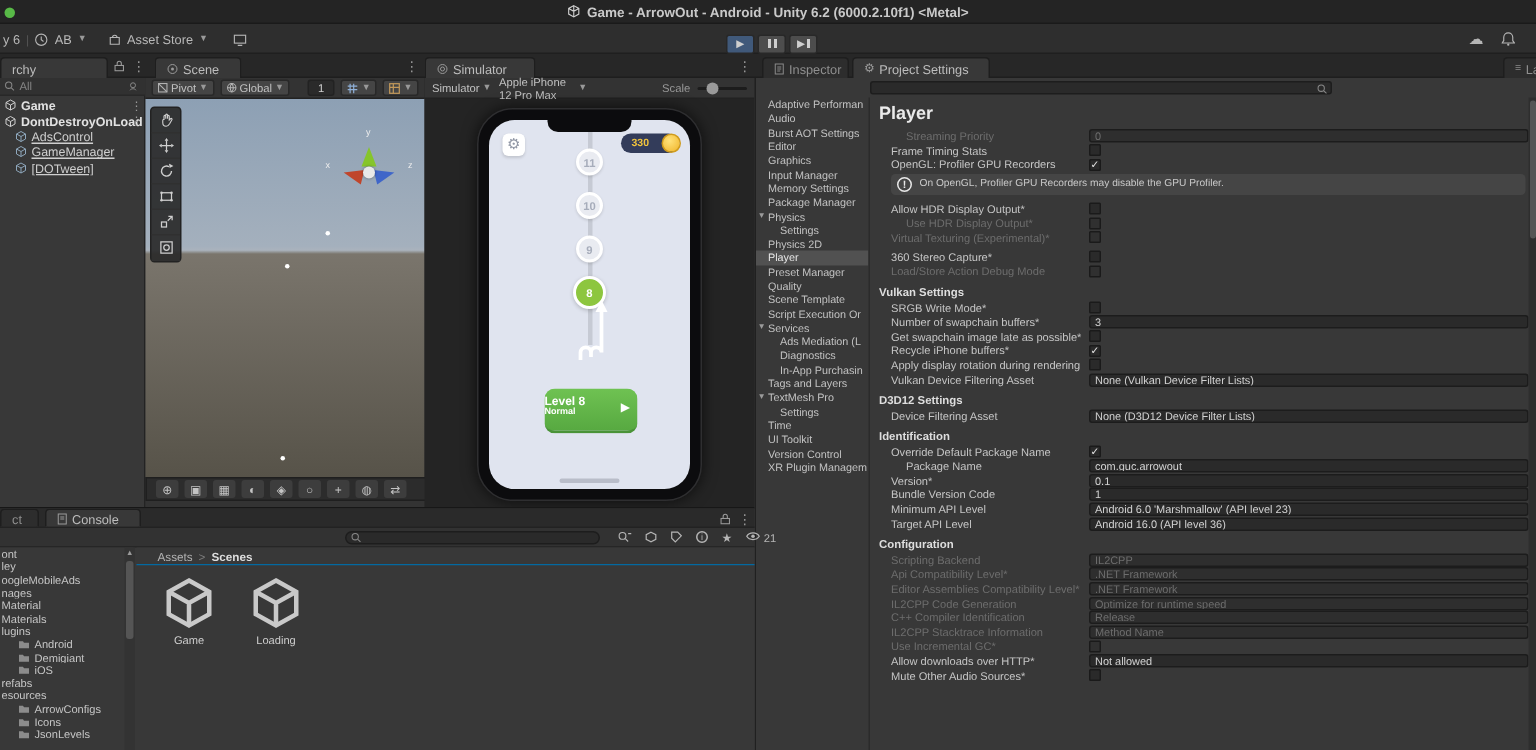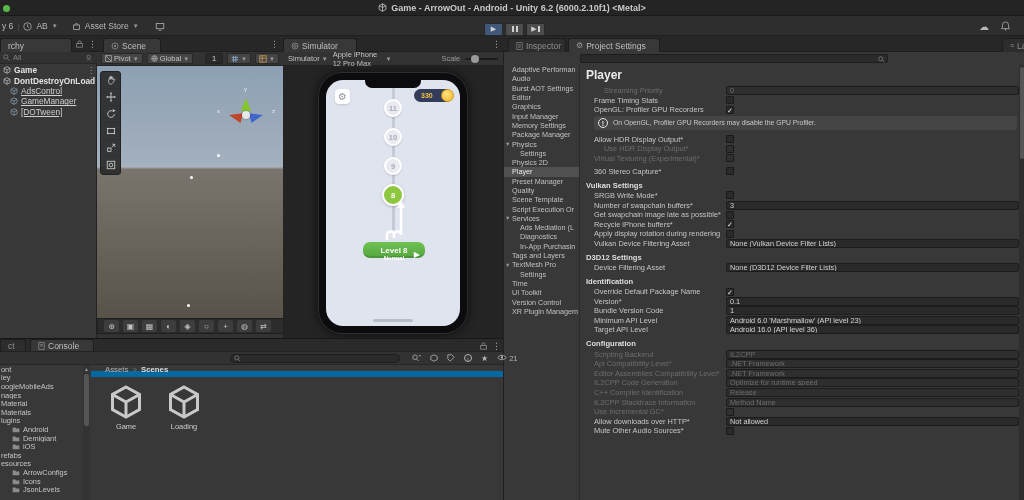--- a/index.html
+++ b/index.html
@@ -52,21 +52,21 @@
   #phone-screen{position:absolute;left:7px;top:7px;width:134px;height:246px;background:#e0e4ef;border-radius:17px;overflow:hidden;}
   #notch{position:absolute;left:39px;top:0;width:56px;height:9px;background:#0c0c0e;border-radius:0 0 7px 7px;}
   #gear-btn{position:absolute;left:9px;top:9px;width:15px;height:15px;background:#fff;border-radius:4px;display:flex;align-items:center;justify-content:center;color:#9298a6;font-size:10px;box-shadow:0 1px 2px #0002;}
   #coin-pill{position:absolute;right:8px;top:9px;width:38px;height:13px;background:#333c5a;border-radius:7px;display:flex;align-items:center;}
   #coin-count{font-size:7px;font-weight:bold;color:#f3c53d;margin-left:7px;}
   #coin-icon{position:absolute;right:-2px;top:0px;width:13px;height:13px;border-radius:50%;background:radial-gradient(circle at 40% 35%,#ffe27a,#f0b429);border:1px solid #cf9b1d;}
   #level-path{position:absolute;left:65.5px;top:0;width:3px;height:150px;background:#c6cad4;}
   .lvl-node{position:absolute;left:58px;width:18px;height:18px;border-radius:50%;background:#e9ebf1;border:2px solid #fff;box-shadow:0 1px 2px #0002;display:flex;align-items:center;justify-content:center;font-size:7.5px;font-weight:bold;color:#a7adbb;transform:translateX(-0px);}
   .lvl-node.current{left:56px;width:22px;height:22px;background:#8dc63f;color:#fff;box-shadow:0 1px 3px #0003;}
   #path-arrow{position:absolute;left:53px;top:116px;}
-  #level-btn{position:absolute;left:37px;top:162px;width:62px;height:16px;background:linear-gradient(#6fc252,#57a941);border-radius:7px;border-bottom:2px solid #4a9338;color:#fff;text-align:center;}
+  #level-btn{position:absolute;left:37px;top:179px;width:62px;height:30px;background:linear-gradient(#6fc252,#57a941);border-radius:7px;border-bottom:2px solid #4a9338;color:#fff;text-align:left;}
   #level-btn-title{font-size:8px;font-weight:bold;margin-top:4px;}
   #level-btn-sub{font-size:6px;font-weight:bold;}
   #level-btn-play{position:absolute;right:5px;top:8px;color:#fff;font-size:8px;}
   #home-indicator{position:absolute;left:47px;bottom:4px;width:40px;height:3px;border-radius:2px;background:#b9bdc9;}
   
   #settings{left:503px;top:52px;width:521px;height:448px;background:#383838;border-left:1px solid #202020;}
   #settings-search{position:absolute;left:76px;top:2px;width:308px;height:9px;background:#2a2a2a;border:1px solid #1d1d1d;border-radius:2px;}
   #settings-nav{position:absolute;left:0;top:13px;width:75px;height:435px;overflow:hidden;}
   .navrow{position:relative;height:9.3px;display:flex;align-items:center;font-size:7.2px;color:#c2c2c2;padding-left:8px;white-space:nowrap;overflow:hidden;}
   .navrow.indent{padding-left:16px;}
@@ -90,21 +90,21 @@
   .pwarn .wtext{font-size:6.8px;color:#c9c9c9;white-space:nowrap;overflow:hidden;}
   #settings-scroll{position:absolute;right:0;top:13px;width:5px;height:435px;background:#2e2e2e;}
   #settings-thumb{position:absolute;right:0.5px;top:2px;width:4px;height:92px;background:#555;border-radius:2px;}
   
   #bottom{left:0;top:338px;width:503px;height:162px;background:#383838;border-top:1px solid #171717;}
   #bottom-tabs{position:absolute;left:0;top:0;width:503px;height:13px;background:#2a2a2a;border-bottom:1px solid #222;}
   #bottom-toolbar{position:absolute;left:0;top:13px;width:503px;height:13px;background:#323232;border-bottom:1px solid #262626;display:flex;align-items:center;}
   #console-search{position:absolute;left:230px;top:2px;width:170px;height:9px;background:#2a2a2a;border:1px solid #1d1d1d;border-radius:5px;display:flex;align-items:center;padding:0 3px;}
   .ticon{color:#b5b5b5;font-size:8px;margin-left:9px;}
   #vis-count{display:flex;gap:2px;font-size:7.5px;color:#b5b5b5;margin-left:9px;}
-  #breadcrumb{position:absolute;left:91px;top:26px;width:412px;height:12px;background:#383838;border-bottom:6px solid #0369a1;display:flex;align-items:flex-start;gap:4px;padding-left:14px;font-size:7.8px;}
+  #breadcrumb{position:absolute;left:91px;top:26px;width:412px;height:12px;background:#383838;border-bottom:1px solid #0369a1;display:flex;align-items:flex-end;gap:4px;padding-left:14px;font-size:7.8px;}
   #tree{position:absolute;left:0;top:26px;width:90px;height:136px;border-right:1px solid #282828;overflow:hidden;background:#383838;}
   .trow{display:flex;align-items:center;gap:3px;height:8.6px;font-size:7.4px;color:#c6c6c6;padding-left:1px;white-space:nowrap;overflow:hidden;}
   .trow.indent{padding-left:12px;}
   #tree-scroll{position:absolute;left:83px;top:26px;width:7px;height:136px;background:#333;}
   #tree-scroll-up{position:absolute;left:0;top:0;width:7px;height:8px;color:#9a9a9a;font-size:5px;text-align:center;line-height:8px;}
   #tree-thumb{position:absolute;left:1px;top:9px;width:5px;height:52px;background:#555;border-radius:2px;}
   #assets-grid{position:absolute;left:91px;top:38px;width:412px;height:124px;display:flex;gap:16px;padding:7px 0 0 14px;background:#383838;}
   .asset{width:42px;display:flex;flex-direction:column;align-items:center;gap:2px;}
   .asset .alabel{font-size:7.4px;color:#cfcfcf;}
   svg{display:block;}
@@ -564,20 +564,24 @@
           </div>
           <div class="prow dis">
             <span class="plabel">Virtual Texturing (Experimental)*</span>
             <span class="cb"></span>
           </div>
           <div class="pgap"></div>
           <div class="prow">
             <span class="plabel">360 Stereo Capture*</span>
             <span class="cb"></span>
           </div>
+          <div class="prow dis">
+            <span class="plabel">Load/Store Action Debug Mode</span>
+            <span class="cb"></span>
+          </div>
           <div class="pgap"></div>
           <div class="psection">Vulkan Settings</div>
           <div class="prow">
             <span class="plabel">SRGB Write Mode*</span>
             <span class="cb"></span>
           </div>
           <div class="prow">
             <span class="plabel">Number of swapchain buffers*</span>
             <span class="pfield">3</span>
           </div>
@@ -601,20 +605,24 @@
           <div class="psection">D3D12 Settings</div>
           <div class="prow">
             <span class="plabel">Device Filtering Asset</span>
             <span class="pfield">None (D3D12 Device Filter Lists)</span>
           </div>
           <div class="pgap"></div>
           <div class="psection">Identification</div>
           <div class="prow">
             <span class="plabel">Override Default Package Name</span>
             <span class="cb">✓</span>
+          </div>
+          <div class="prow ind">
+            <span class="plabel">Package Name</span>
+            <span class="pfield">com.guc.arrowout</span>
           </div>
           <div class="prow">
             <span class="plabel">Version*</span>
             <span class="pfield">0.1</span>
           </div>
           <div class="prow">
             <span class="plabel">Bundle Version Code</span>
             <span class="pfield">1</span>
           </div>
           <div class="prow">

